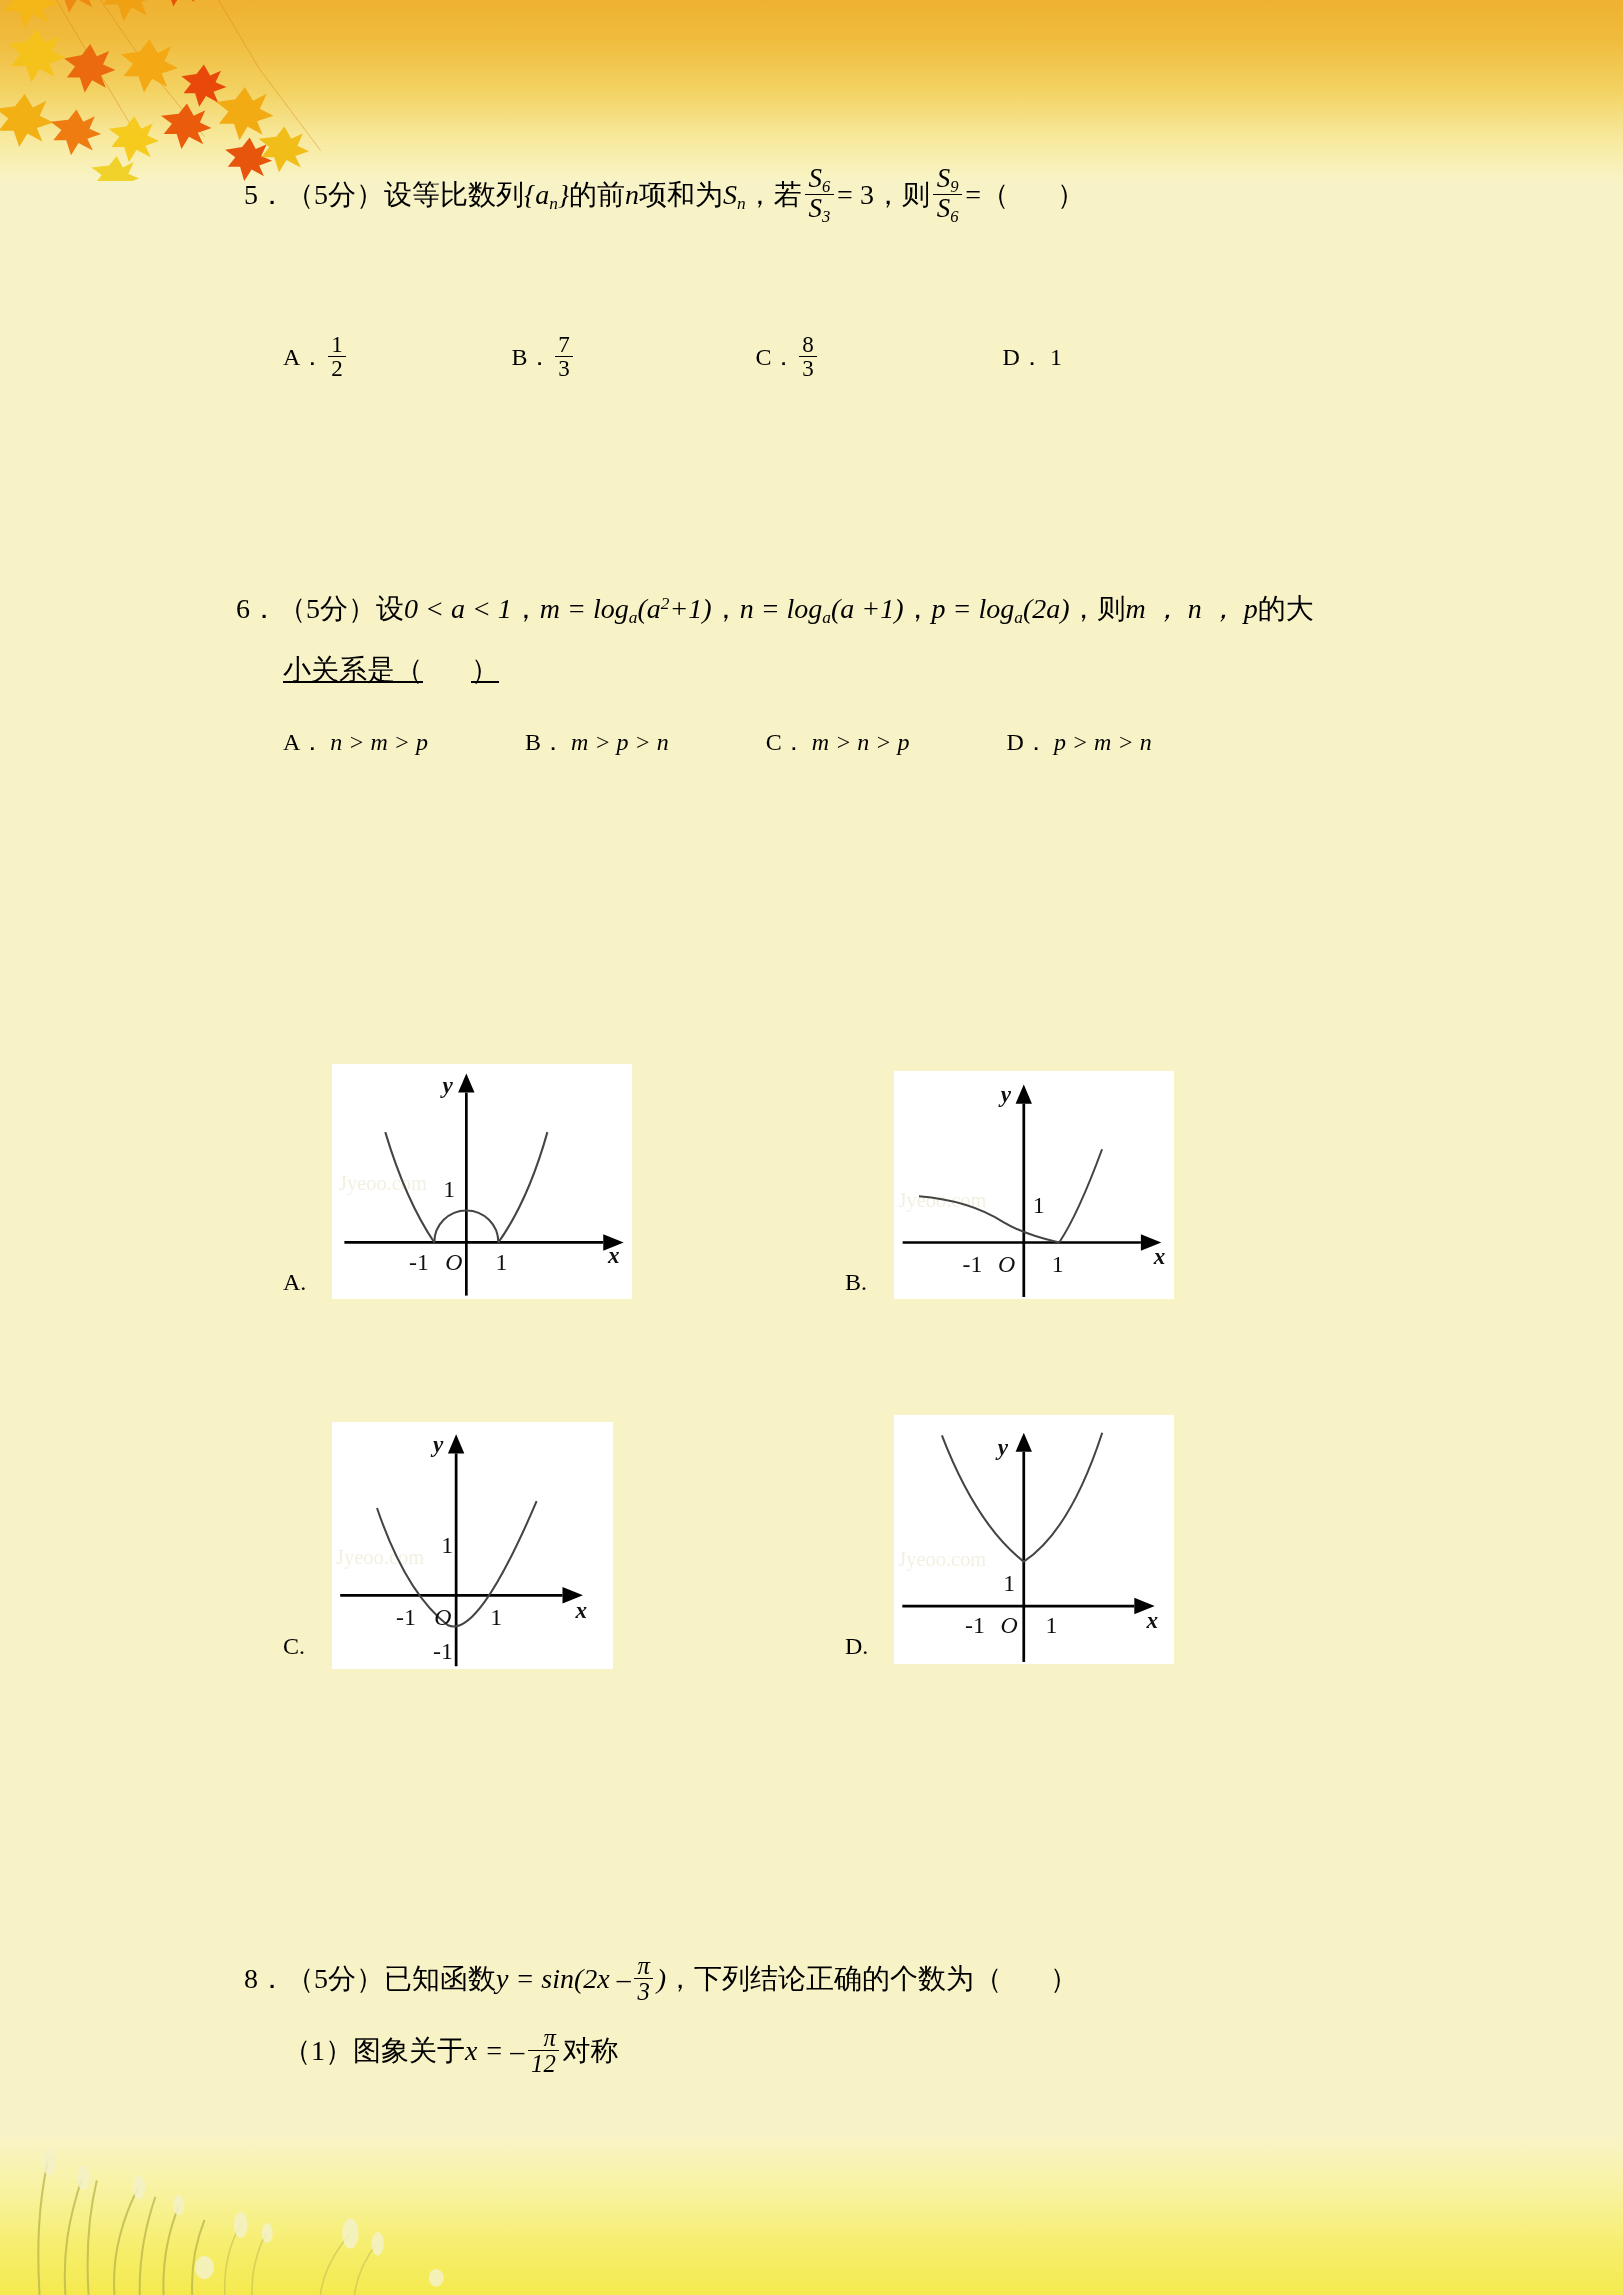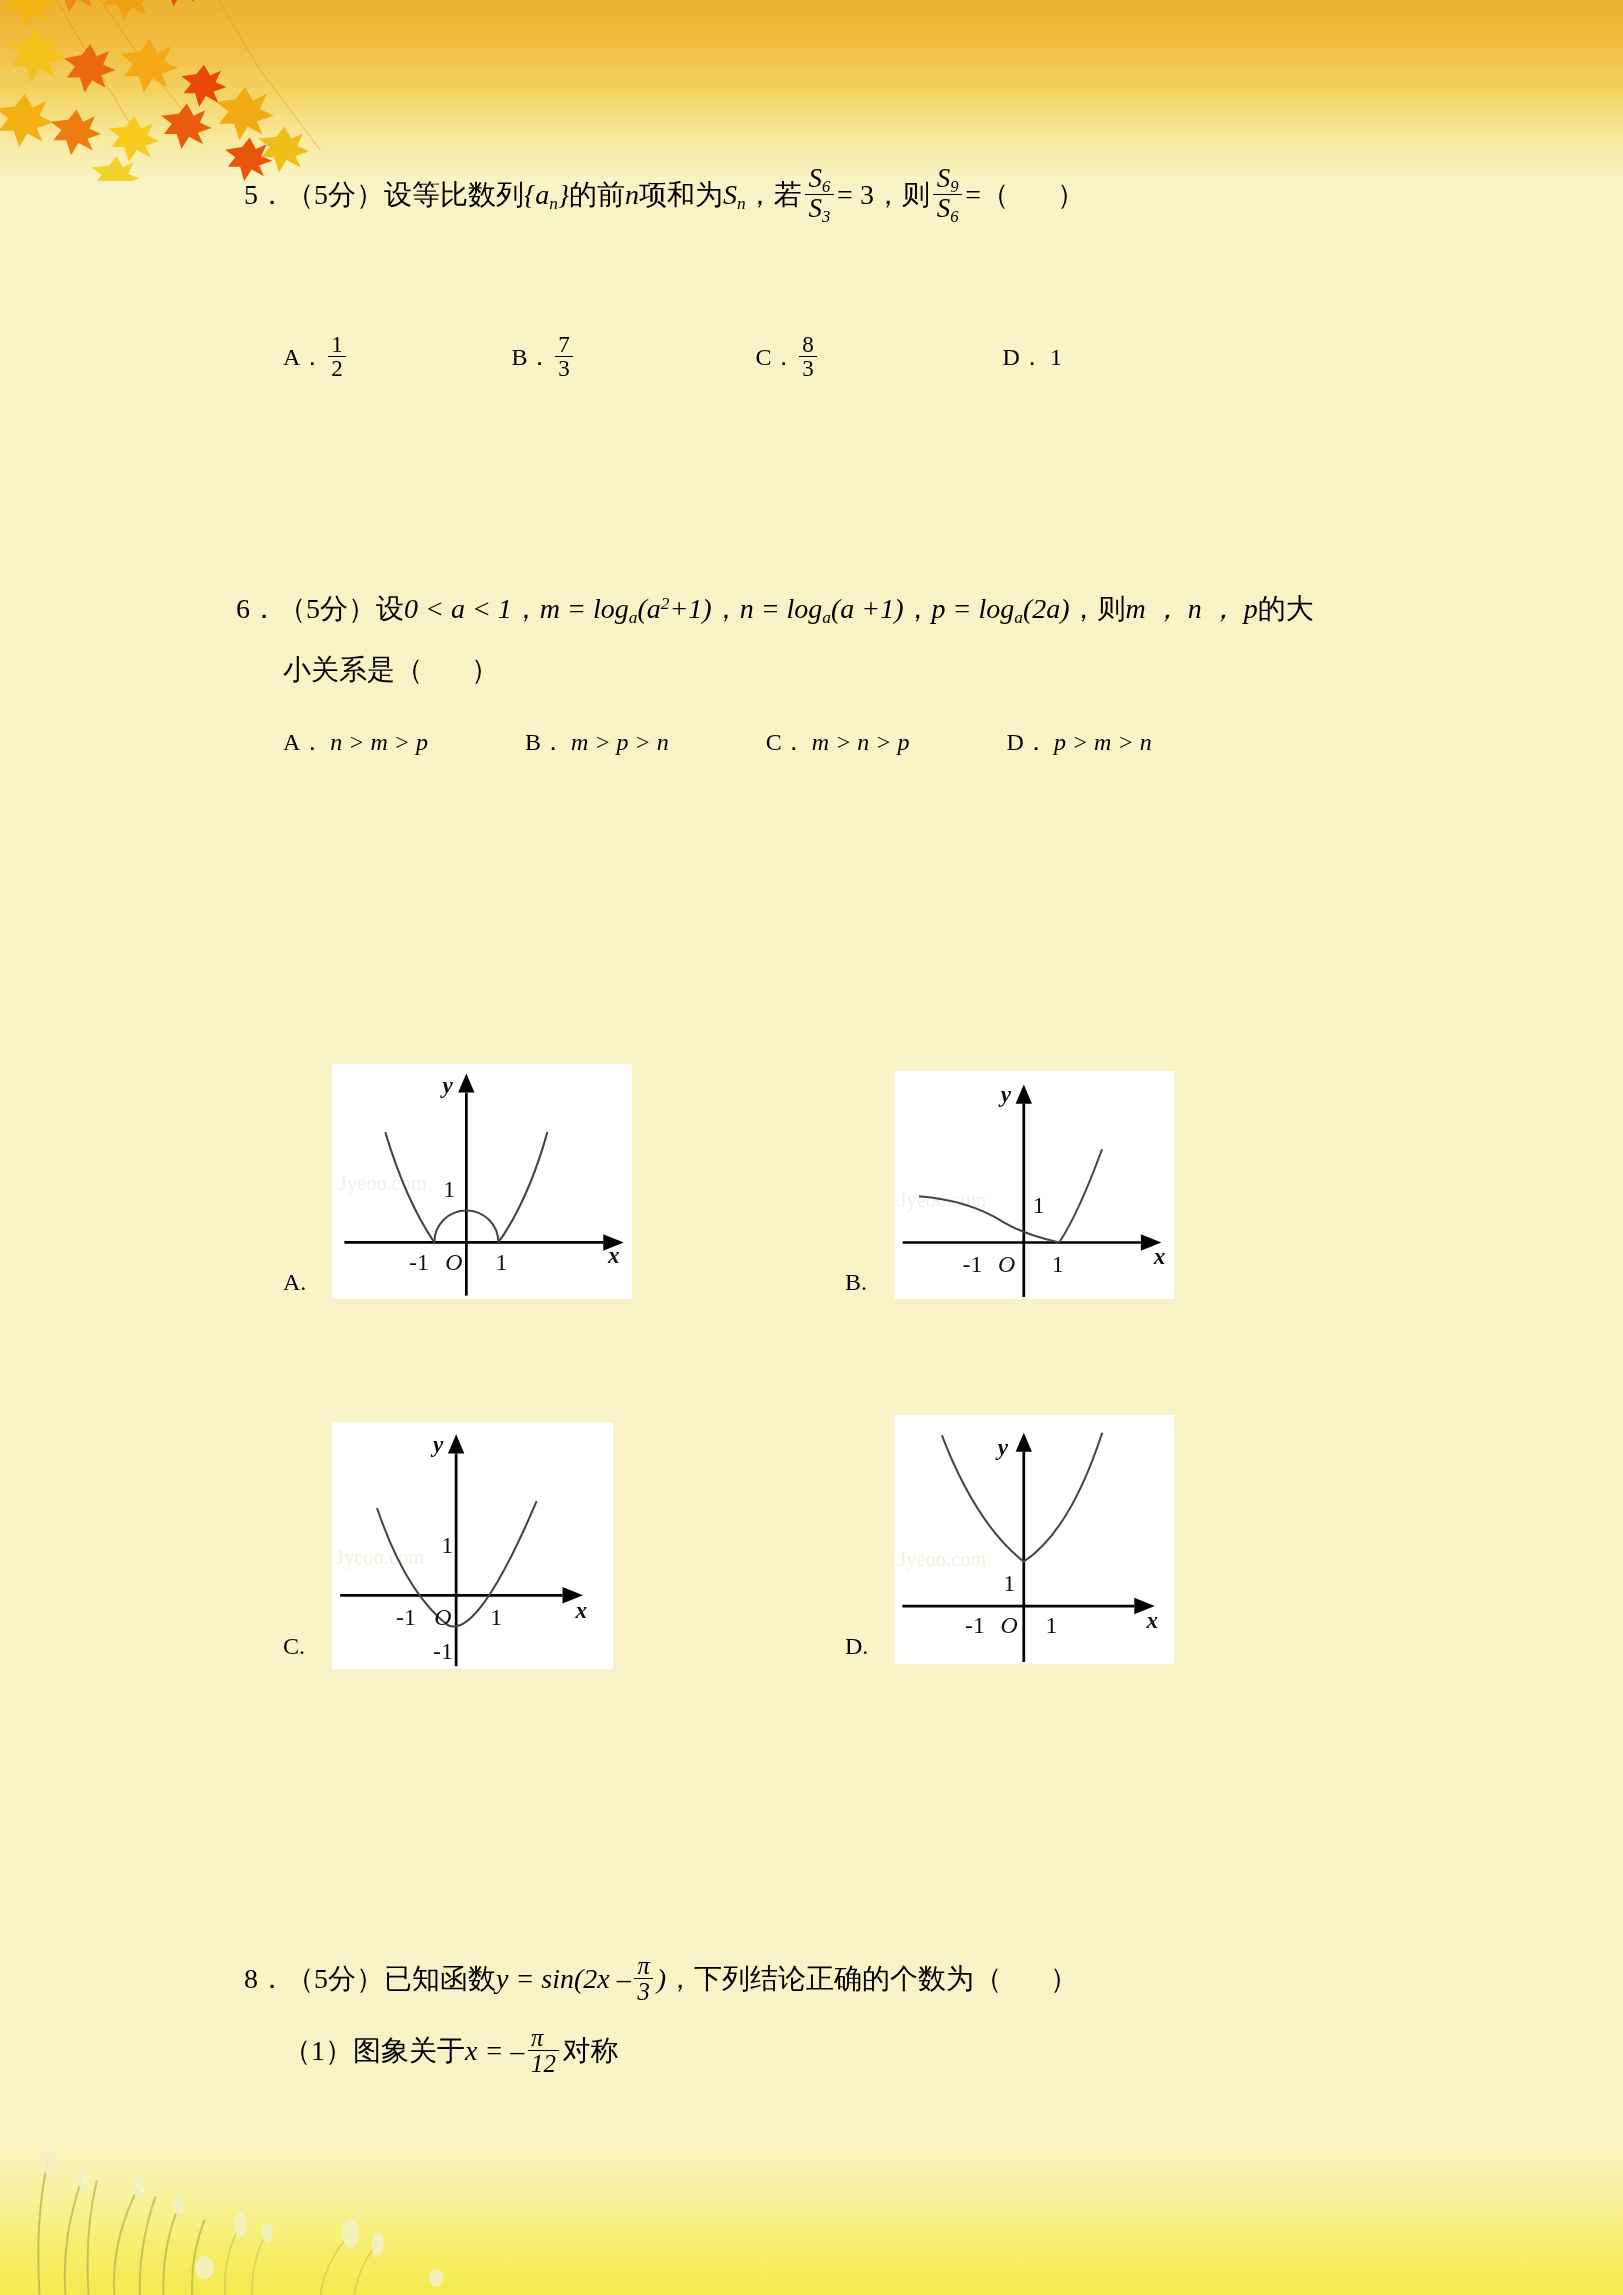--- a/index.html
+++ b/index.html
@@ -33,21 +33,21 @@
     position:absolute;left:0;top:181px;width:1623px;height:1958px;
   }
 
   .q{position:absolute;font-size:28px;line-height:1.35;white-space:nowrap;}
   .it{font-style:italic;font-family:"Liberation Serif",serif;}
   .opt-row{position:absolute;font-size:24px;white-space:nowrap;}
   .opt{display:inline-block;}
   .optlabel{font-style:normal;}
 
   
-  .frac{display:inline-block;vertical-align:-0.52em;text-align:left;line-height:1.02;margin:0 3.4px;position:relative;top:-1.4px;}
+  .frac{display:inline-block;vertical-align:-0.52em;text-align:right;line-height:1.02;margin:0 3.4px;position:relative;top:-1.4px;}
   .frac .num{display:block;padding:0 3.4px;font-size:.96em;}
   .frac .den{display:block;border-top:1.4px solid #000;padding:0 3.4px;font-size:.96em;}
   .frac.small{font-size:.92em;}
 
   sub{font-size:.62em;vertical-align:-.28em;}
   sup{font-size:.62em;vertical-align:.52em;}
 
   
   .graphcell{position:absolute;}
   .graphlabel{position:absolute;font-size:24px;}
@@ -138,21 +138,21 @@
     <span class="opt"><span class="optlabel">B．</span><span class="frac"><span class="num">7</span><span class="den">3</span></span></span>
     <span style="display:inline-block;width:167px;"></span>
     <span class="opt"><span class="optlabel">C．</span><span class="frac"><span class="num">8</span><span class="den">3</span></span></span>
     <span style="display:inline-block;width:170px;"></span>
     <span class="opt"><span class="optlabel">D．</span>&nbsp;<span>1</span></span>
   </div>
 
   <div class="q" style="left:236px;top:409px;">
     <span>6</span><span>．</span><span>（5分）</span><span>设</span><span class="it">0 &lt; a &lt; 1</span><span>，</span><span class="it"><span>m = log</span><sub>a</sub><span>(a</span><sup>2</sup><span>+1)</span></span><span>，</span><span class="it"><span>n = log</span><sub>a</sub><span>(a +1)</span></span><span>，</span><span class="it"><span>p = log</span><sub>a</sub><span>(2a)</span></span><span>，则</span><span class="it">m ， n ， p</span><span>的大</span>
   </div>
-  <div class="q" style="left:283px;top:470px;">
+  <div class="q" style="left:283px;top:470px;text-decoration:underline;">
     <span>小关系是（</span><span style="display:inline-block;width:48px;"></span><span>）</span>
   </div>
 
   <div class="opt-row" style="left:283px;top:545px;">
     <span class="opt"><span class="optlabel">A．</span>&nbsp;<span class="it">n &gt; m &gt; p</span></span>
     <span style="display:inline-block;width:85px;"></span>
     <span class="opt"><span class="optlabel">B．</span>&nbsp;<span class="it">m &gt; p &gt; n</span></span>
     <span style="display:inline-block;width:85px;"></span>
     <span class="opt"><span class="optlabel">C．</span>&nbsp;<span class="it">m &gt; n &gt; p</span></span>
     <span style="display:inline-block;width:85px;"></span>

